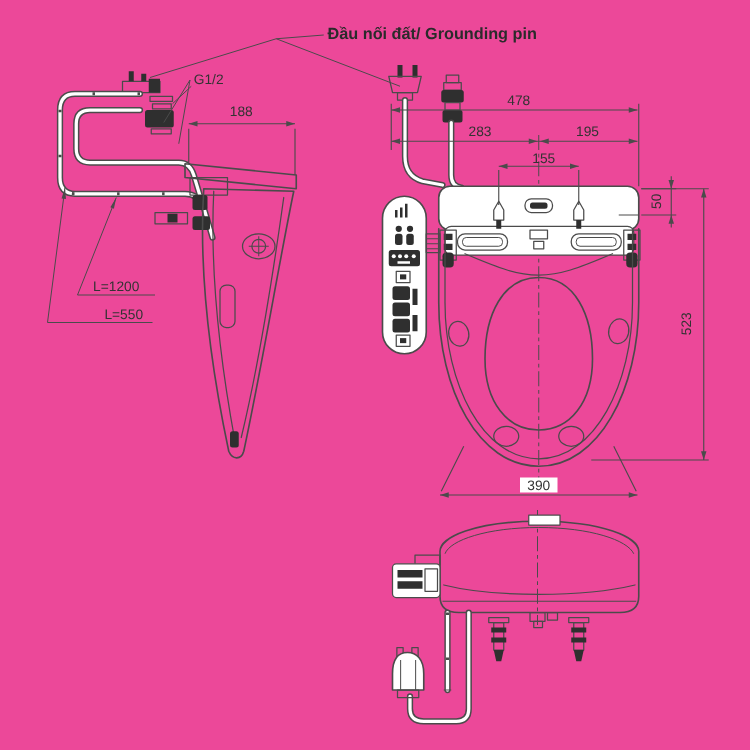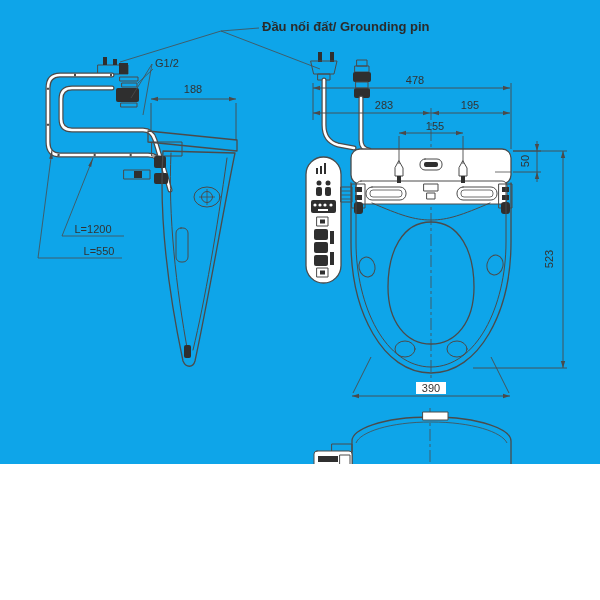--- a/index.html
+++ b/index.html
@@ -1,16 +1,16 @@
 <!DOCTYPE html>
 <html><head>
 <meta charset="utf-8">
 <style>
   html,body{margin:0;padding:0;background:#fff;}
-  .stage{position:relative;width:600px;height:464px;background:#0ea5e9;overflow:hidden;
+  .stage{position:relative;width:600px;height:600px;background:#ec4899;overflow:hidden;
          font-family:"Liberation Sans",sans-serif;}
   svg{position:absolute;left:0;top:0;}
   svg text{font-family:"Liberation Sans",sans-serif;fill:#333;}
   .dim-text{font-size:11px;}
   .ann-text{font-size:13px;font-weight:bold;fill:#2b2b2b;}
   .ol{fill:none;stroke:#4b4b4b;stroke-width:1.3;stroke-linejoin:round;stroke-linecap:round;}
   .ol1{fill:none;stroke:#4b4b4b;stroke-width:1;stroke-linejoin:round;stroke-linecap:round;}
   .thin{fill:none;stroke:#4b4b4b;stroke-width:.8;}
   .dk{fill:#2f2f2f;stroke:none;}
   .wf{fill:#ffffff;}

